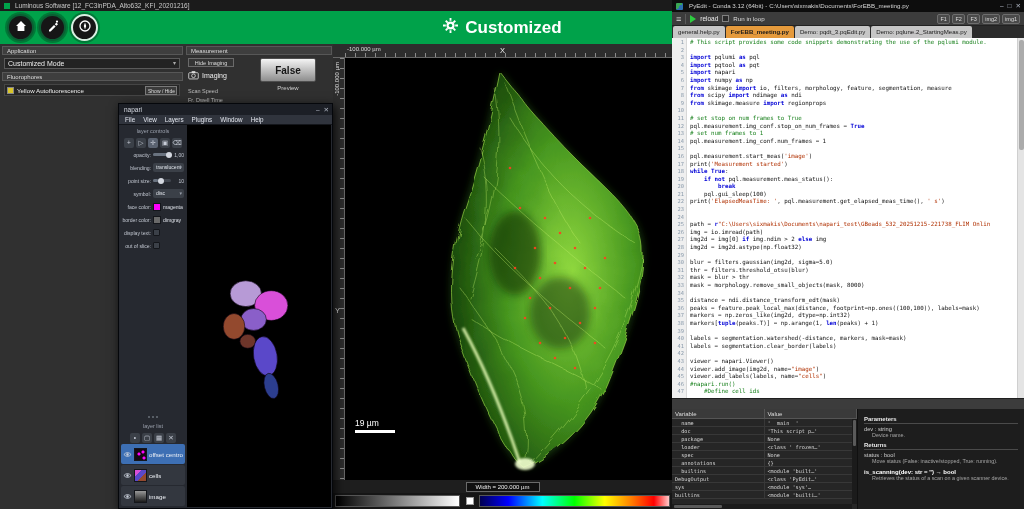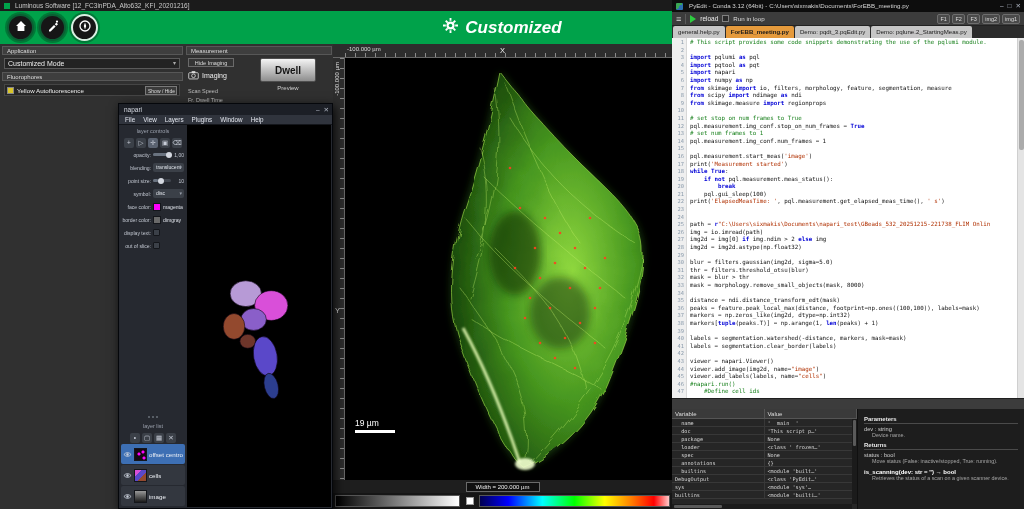--- a/index.html
+++ b/index.html
@@ -4,21 +4,21 @@
 <style>
   html,body{margin:0;padding:0;background:#000;}
   *{box-sizing:border-box;}
   .root{position:relative;width:1024px;height:509px;overflow:hidden;background:#0a0a0a;
         font-family:"Liberation Sans",sans-serif;}
 
   
   .lum{position:absolute;left:0;top:0;width:672px;height:509px;background:#303030;}
   .lum-titlebar{position:relative;height:11px;background:#1b1b1b;color:#c9c9c9;font-size:6.5px;line-height:11px;padding-left:15px;white-space:nowrap;overflow:hidden;}
   .lum-appicon{position:absolute;left:4px;top:2.5px;width:6px;height:6px;background:#00a24a;}
-  .ribbon{position:absolute;left:0;top:11px;width:772px;height:33px;font-style:italic;}
+  .ribbon{position:absolute;left:0;top:11px;width:772px;height:33px;}
   .rtab{position:absolute;top:3px;width:27px;height:27px;border-radius:50%;background:#161616;border:2px solid #0b5e33;display:flex;align-items:center;justify-content:center;box-shadow:0 0 0 2px rgba(0,0,0,.25);cursor:pointer;}
   .rtab.active{border-color:#d9efe2;}
   .ribbon-title{position:absolute;left:333px;top:0;width:339px;height:33px;display:flex;align-items:center;justify-content:center;gap:7px;color:#fff;font-weight:bold;font-size:17px;}
   .sec-h{position:absolute;background:#3e3e3e;border:1px solid #575757;color:#ddd;font-size:6px;line-height:8px;padding-left:4px;}
   .lum-dd{position:absolute;background:#232323;border:1px solid #5a5a5a;color:#eee;font-size:7px;line-height:9px;padding:0 3px;display:flex;justify-content:space-between;align-items:center;cursor:pointer;}
   .fluor-row{position:absolute;background:#262626;border:1px solid #454545;display:flex;align-items:center;gap:3px;padding:0 2px;}
   .fluor-sw{width:7px;height:7px;border:1px solid #888;flex:none;}
   .fluor-name{font-size:6.2px;color:#eee;flex:1;white-space:nowrap;overflow:hidden;}
   .fluor-btn{font-size:5px;color:#ddd;background:#3b3b3b;border:1px solid #7a7a7a;padding:0 2px;height:9px;line-height:8px;white-space:nowrap;overflow:hidden;max-width:32px;cursor:pointer;}
   .mini-btn{position:absolute;font-size:5.5px;color:#ddd;background:#343434;border:1px solid #6a6a6a;text-align:center;cursor:pointer;}
@@ -183,21 +183,21 @@
     <div class="sec-h" style="left:186px;top:46px;width:146px;height:9px;">Measurement</div>
     <div class="mini-btn" style="left:188px;top:58px;width:46px;height:9px;line-height:8px;">Hide Imaging</div>
     <div class="imaging-row" style="left:188px;top:70px;">
       <span><svg width="11" height="10" viewBox="0 0 12 10">
             <rect x="0.8" y="2.5" width="10.4" height="6.8" rx="1" fill="none" stroke="#ddd" stroke-width="0.9"></rect>
             <rect x="4" y="0.8" width="4" height="2" fill="#ddd"></rect>
             <circle cx="6" cy="5.8" r="2" fill="none" stroke="#ddd" stroke-width="0.9"></circle>
           </svg></span>
       <span>Imaging</span>
     </div>
-    <div class="start-btn" style="left:260px;top:58px;width:56px;height:24px;">Dwell</div>
+    <div class="start-btn" style="left:260px;top:58px;width:56px;height:24px;">False</div>
     <div class="tiny-lab" style="left:260px;top:85px;width:56px;text-align:center;color:#ccc;font-size:6px;">Preview</div>
     <div class="tiny-lab" style="left:188px;top:88px;">Scan Speed</div>
     <div class="tiny-lab" style="left:188px;top:97px;">Fr. Dwell Time</div>
 
     <div class="viewer">
       <div class="ruler-top">
         <span class="xread">-100.000 µm</span>
         <span class="xaxis">X</span>
         <span class="ticks-x"></span>
       </div>

